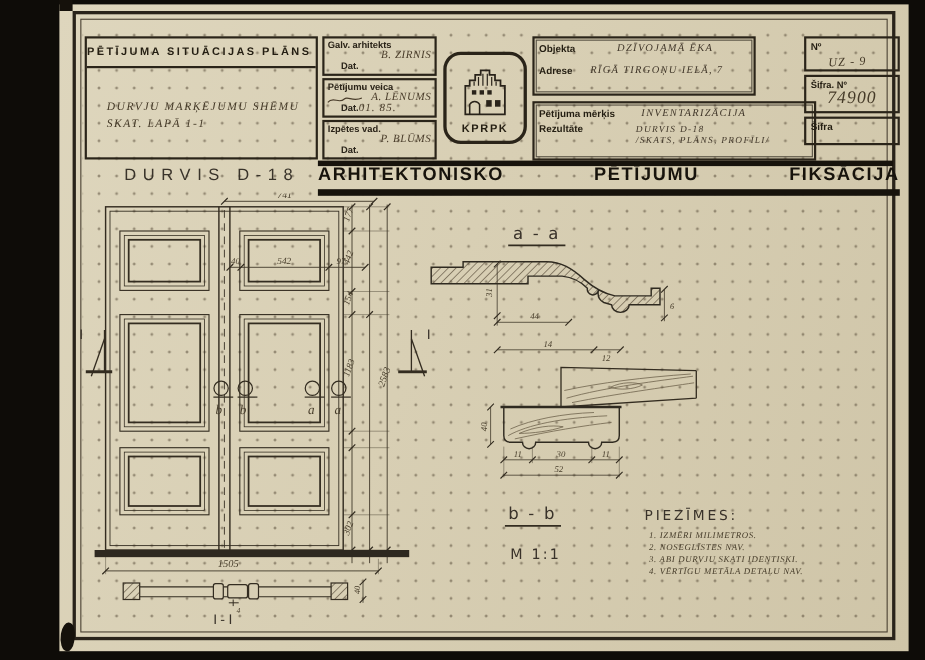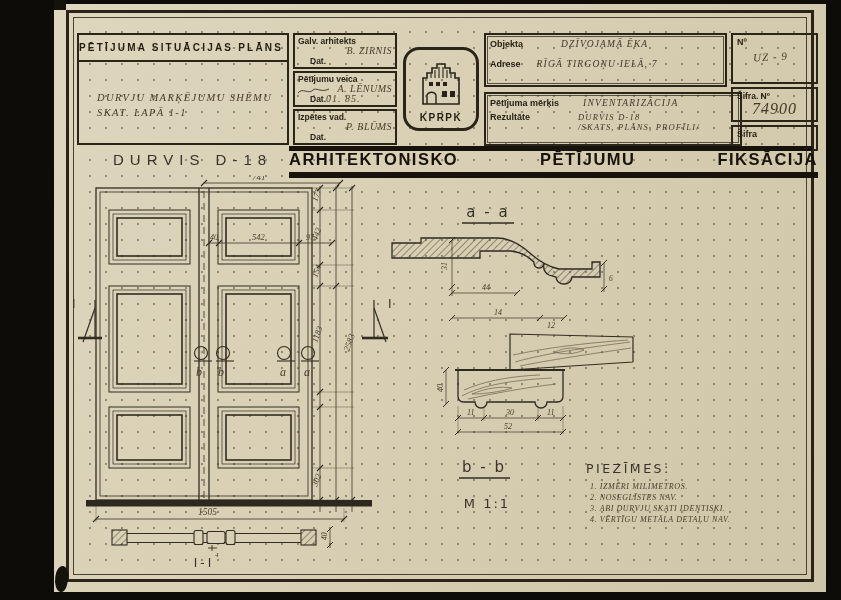--- a/index.html
+++ b/index.html
@@ -30,21 +30,21 @@
   .sig-dat{position:absolute;bottom:1px;left:3px;font-weight:bold;font-size:8.5px;padding-left:12px;}
   .sig-date{font-family:"Liberation Serif",serif;font-style:italic;font-weight:normal;
             font-size:10px;color:#4a3d2b;margin-left:0;letter-spacing:1px;}
   .scribble{position:absolute;bottom:9px;left:2px;}
   
   .logo{position:absolute;left:403px;top:47px;width:76px;height:84px;border:3px solid #2a2419;
         border-radius:16px;box-sizing:border-box;text-align:center;}
   .logo-text{position:absolute;bottom:5px;width:100%;font-weight:bold;font-size:10px;
              letter-spacing:1.5px;color:#241e12;}
   
-  .objbox{left:484px;top:33px;width:243px;height:54px;}
+  .objbox{left:484px;top:33px;width:203px;height:54px;}
   .purbox{left:484px;top:92px;width:258px;height:54px;}
   .obj-row{display:flex;padding:4px 4px 0;}
   .obj-label{font-weight:bold;font-size:9px;color:#241e12;white-space:nowrap;}
   .obj-value{font-family:"Liberation Serif",serif;font-style:italic;font-size:9.5px;
              color:#41372a;letter-spacing:1.2px;white-space:nowrap;}
   
   .numcol{position:absolute;left:731px;top:33px;width:87px;}
   .num-cell{position:relative;border:2px solid #2a2419;box-sizing:border-box;margin-bottom:3px;padding:2px 4px;}
   .num-label{font-weight:bold;font-size:9px;color:#241e12;}
   .num-value{font-family:"Liberation Serif",serif;font-style:italic;color:#453a28;}
@@ -135,21 +135,21 @@
     <div class="obj-row">
       <span class="obj-label">Rezultāte</span>
       <span class="obj-value" style="margin-left:48px;font-size:8.5px;line-height:10px;text-align:left">
         <div>DURVIS D-18</div>
         <div>/SKATS, PLĀNS, PROFĪLI/</div>
       </span>
     </div>
   </div>
 
   <div class="numcol">
-    <div class="num-cell" style="height:51px">
+    <div class="num-cell" style="height:32px">
       <div class="num-label">Nº</div>
       <div class="num-value" style="font-size:11px;margin:3px 0 0 16px;transform:rotate(-3deg);letter-spacing:1px">UZ - 9</div>
     </div>
     <div class="num-cell" style="height:35px">
       <div class="num-label" style="font-size:8.5px">Šifra. Nº</div>
       <div class="num-value" style="font-size:16px;text-align:center;letter-spacing:1px;margin-top:-1px">74900</div>
     </div>
     <div class="num-cell" style="height:26px">
       <div class="num-label">Šifra</div>
       <div class="num-value"></div>

